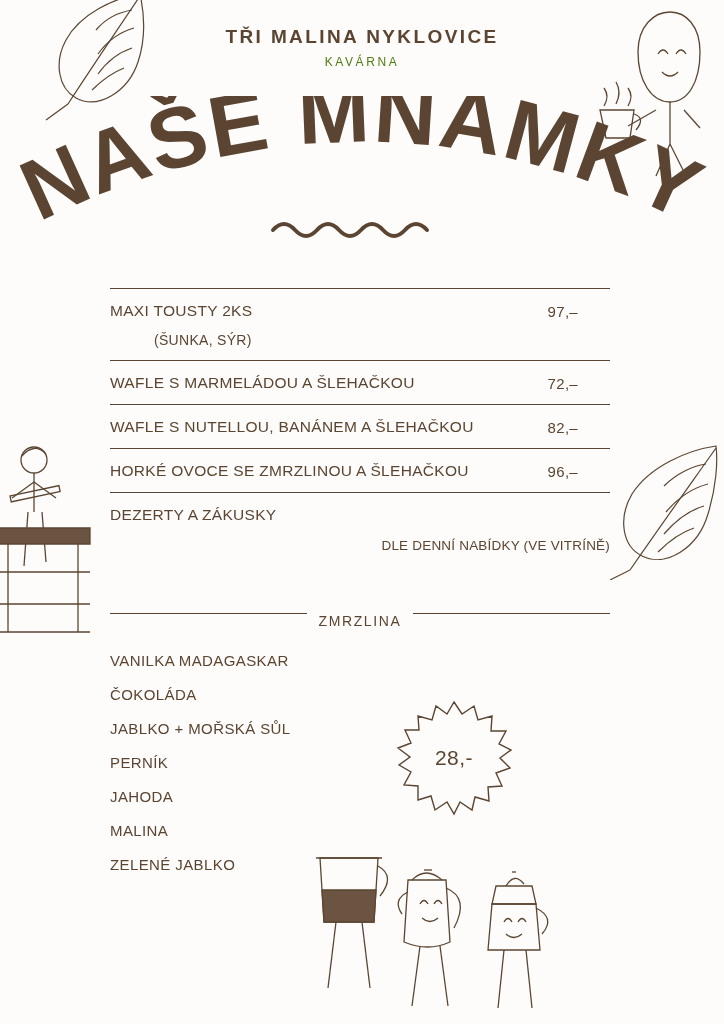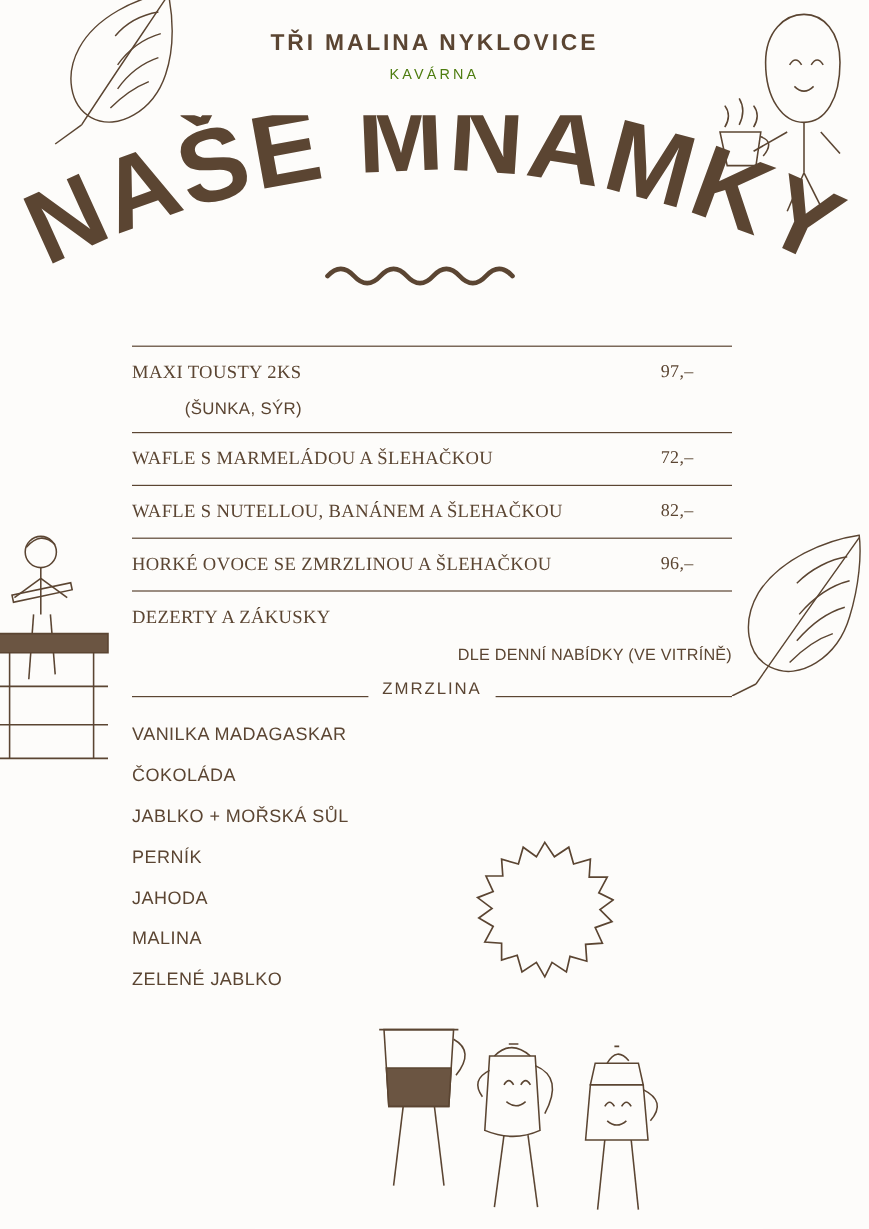--- a/index.html
+++ b/index.html
@@ -73,24 +73,23 @@
     top: 288px;
     width: 500px;
   }
   .rule {
     height: 0;
     border-top: 1.6px solid #5b4532;
     margin: 0;
   }
   .row {
     display: flex;
-    align-items: flex-start;
+    align-items: flex-end;
     justify-content: space-between;
     padding: 13px 0 12px 0;
-    font-family: Liberation Serif, serif;
   }
   .row .name {
     font-size: 15.5px;
     letter-spacing: 0.3px;
     white-space: nowrap;
   }
   .row .price {
     font-size: 15px;
     letter-spacing: 0.3px;
     padding-right: 32px;
@@ -110,23 +109,24 @@
 
   
   .icecream {
     position: absolute;
     left: 110px;
     top: 565px;
     width: 500px;
   }
   .section-head {
     display: flex;
-    align-items: flex-end;
+    align-items: flex-start;
     gap: 12px;
     margin-bottom: 14px;
+    margin-top: 48px;
   }
   .section-head .line {
     flex: 1 1 auto;
     height: 0;
     border-top: 1.6px solid #5b4532;
   }
   .section-head .label {
     font-size: 14px;
     letter-spacing: 1.6px;
   }
@@ -296,20 +296,21 @@
     <div class="flavour">JAHODA</div>
     <div class="flavour">MALINA</div>
     <div class="flavour">ZELENÉ JABLKO</div>
   </div>
 
   <div class="deco starburst">
     <svg width="116" height="116" viewBox="0 0 116 116" fill="none" stroke="#5b4532" stroke-width="1.4">
       <path d="M58 2 L66 14 L78 6 L82 20 L96 16 L95 31 L110 31 L103 44 L115 50 L104 58 L114 68 L100 73 L106 86 L92 87 L93 101 L79 97 L76 110 L64 102 L58 114 L51 102 L39 110 L35 96 L22 100 L22 86 L8 85 L15 72 L3 65 L14 57 L2 48 L15 43 L9 30 L23 30 L22 16 L36 20 L40 6 L51 14 Z"></path>
     </svg>
   </div>
+  <div class="price-burst-text">28,-</div>
 
   <div class="deco pots">
     <svg width="260" height="180" viewBox="0 0 260 180" fill="none" stroke="#5b4532" stroke-width="1.3">
 
       <path d="M20 12 L78 12 L74 76 L24 76 Z"></path>
       <path d="M22 44 L76 44 L74 76 L24 76 Z" fill="#6b5542" stroke="none"></path>
       <path d="M22 44 L76 44 L74 76 L24 76 Z"></path>
       <path d="M78 20 q 18 10 2 30"></path>
       <path d="M16 12 L82 12"></path>
       <path d="M36 76 L28 142"></path>

